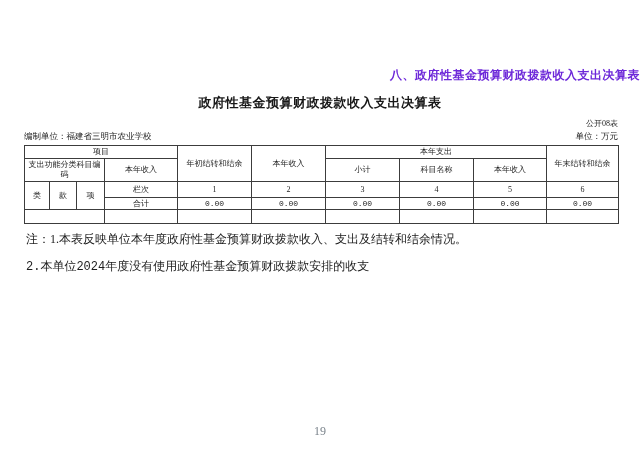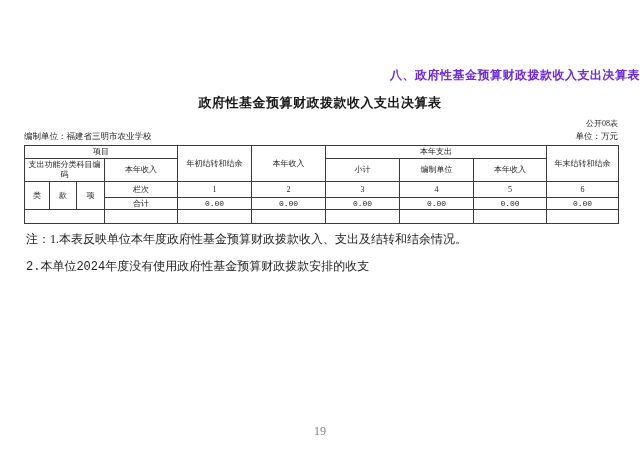--- a/index.html
+++ b/index.html
@@ -133,21 +133,21 @@
           <td colspan="4">项目</td>
           <td rowspan="2">年初结转和结余</td>
           <td rowspan="2">本年收入</td>
           <td colspan="3">本年支出</td>
           <td rowspan="2">年末结转和结余</td>
         </tr>
         <tr class="r2">
           <td colspan="3" class="wrap">支出功能分类科目编码</td>
           <td>本年收入</td>
           <td>小计</td>
-          <td>编制单位</td>
+          <td>科目名称</td>
           <td>本年收入</td>
         </tr>
         <tr class="r3">
           <td rowspan="2">类</td>
           <td rowspan="2">款</td>
           <td rowspan="2">项</td>
           <td>栏次</td>
           <td>1</td>
           <td>2</td>
           <td>3</td>

